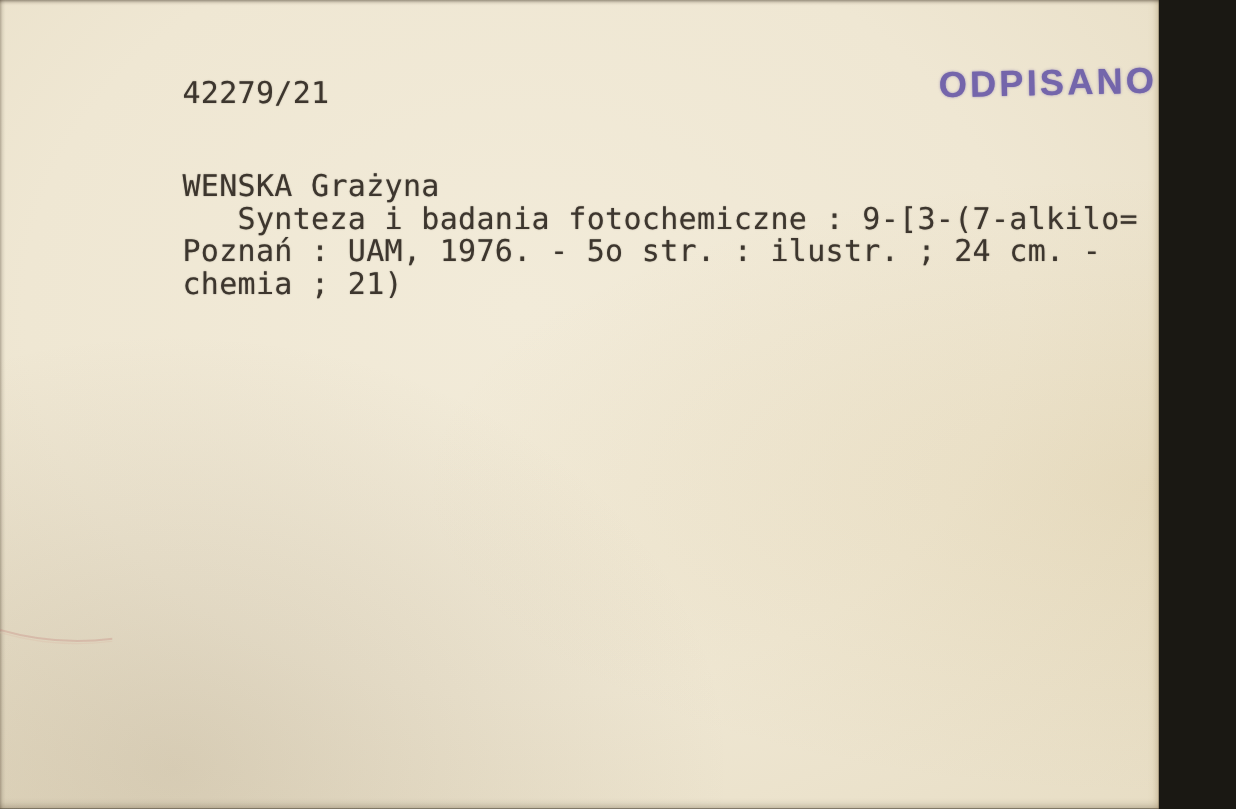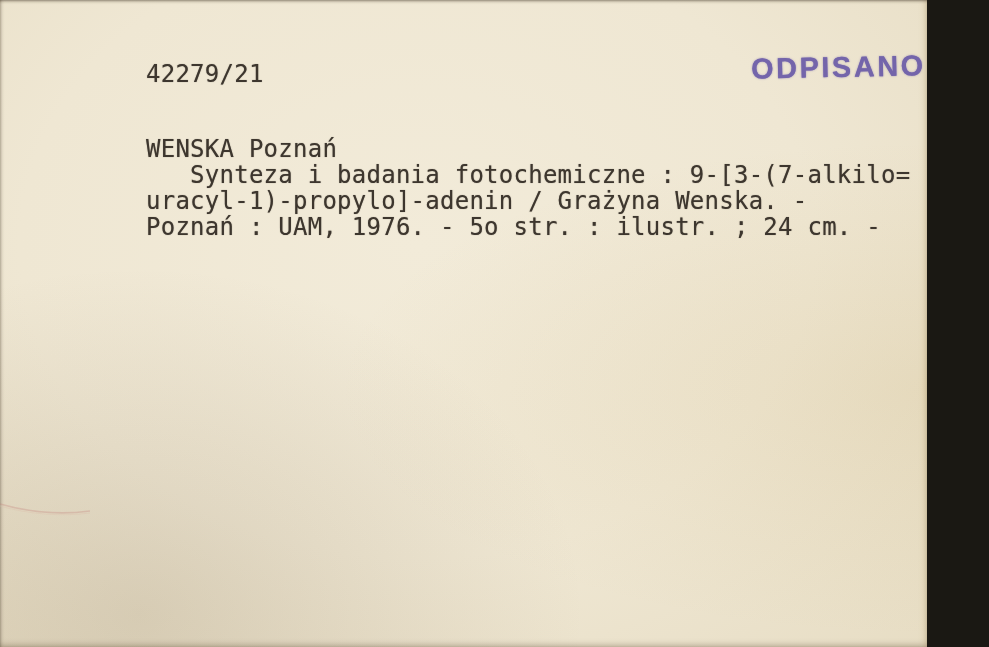--- a/index.html
+++ b/index.html
@@ -83,24 +83,24 @@
   <div class="type call-number">42279/21</div>
 
   <div class="stamp">ODPISANO</div>
 
   <svg class="check" width="48" height="42" viewBox="0 0 48 42">
     <path d="M4 24 Q8 26 12 31 Q20 19 30 12 Q37 7 44 4" fill="none" stroke="#7e7361" stroke-width="2.2" stroke-linecap="round" opacity="0.8"></path>
     <path d="M10 28 Q12 30 13 32" fill="none" stroke="#6f6553" stroke-width="2.4" stroke-linecap="round" opacity="0.7"></path>
   </svg>
 
   <div class="bib">
-    <div class="line">WENSKA Poznań</div>
+    <div class="line">WENSKA Grażyna</div>
     <div class="line">   Synteza i badania fotochemiczne : 9-[3-(7-alkilo=</div>
-    <div class="line">uracyl-1)-propylo]-adenin / Grażyna Wenska. -</div>
     <div class="line">Poznań : UAM, 1976. - 5o str. : ilustr. ; 24 cm. -</div>
+    <div class="line">chemia ; 21)</div>
   </div>
 
   <svg class="crease" width="90" height="28" viewBox="0 0 90 28">
     <path d="M0 10 C 28 18, 60 21, 90 17" fill="none" stroke="rgba(196,130,124,0.32)" stroke-width="1.6"></path>
     <path d="M0 12 C 28 20, 60 23, 90 19" fill="none" stroke="rgba(220,190,170,0.35)" stroke-width="1"></path>
   </svg>
 
 </div>
 
 </body></html>

